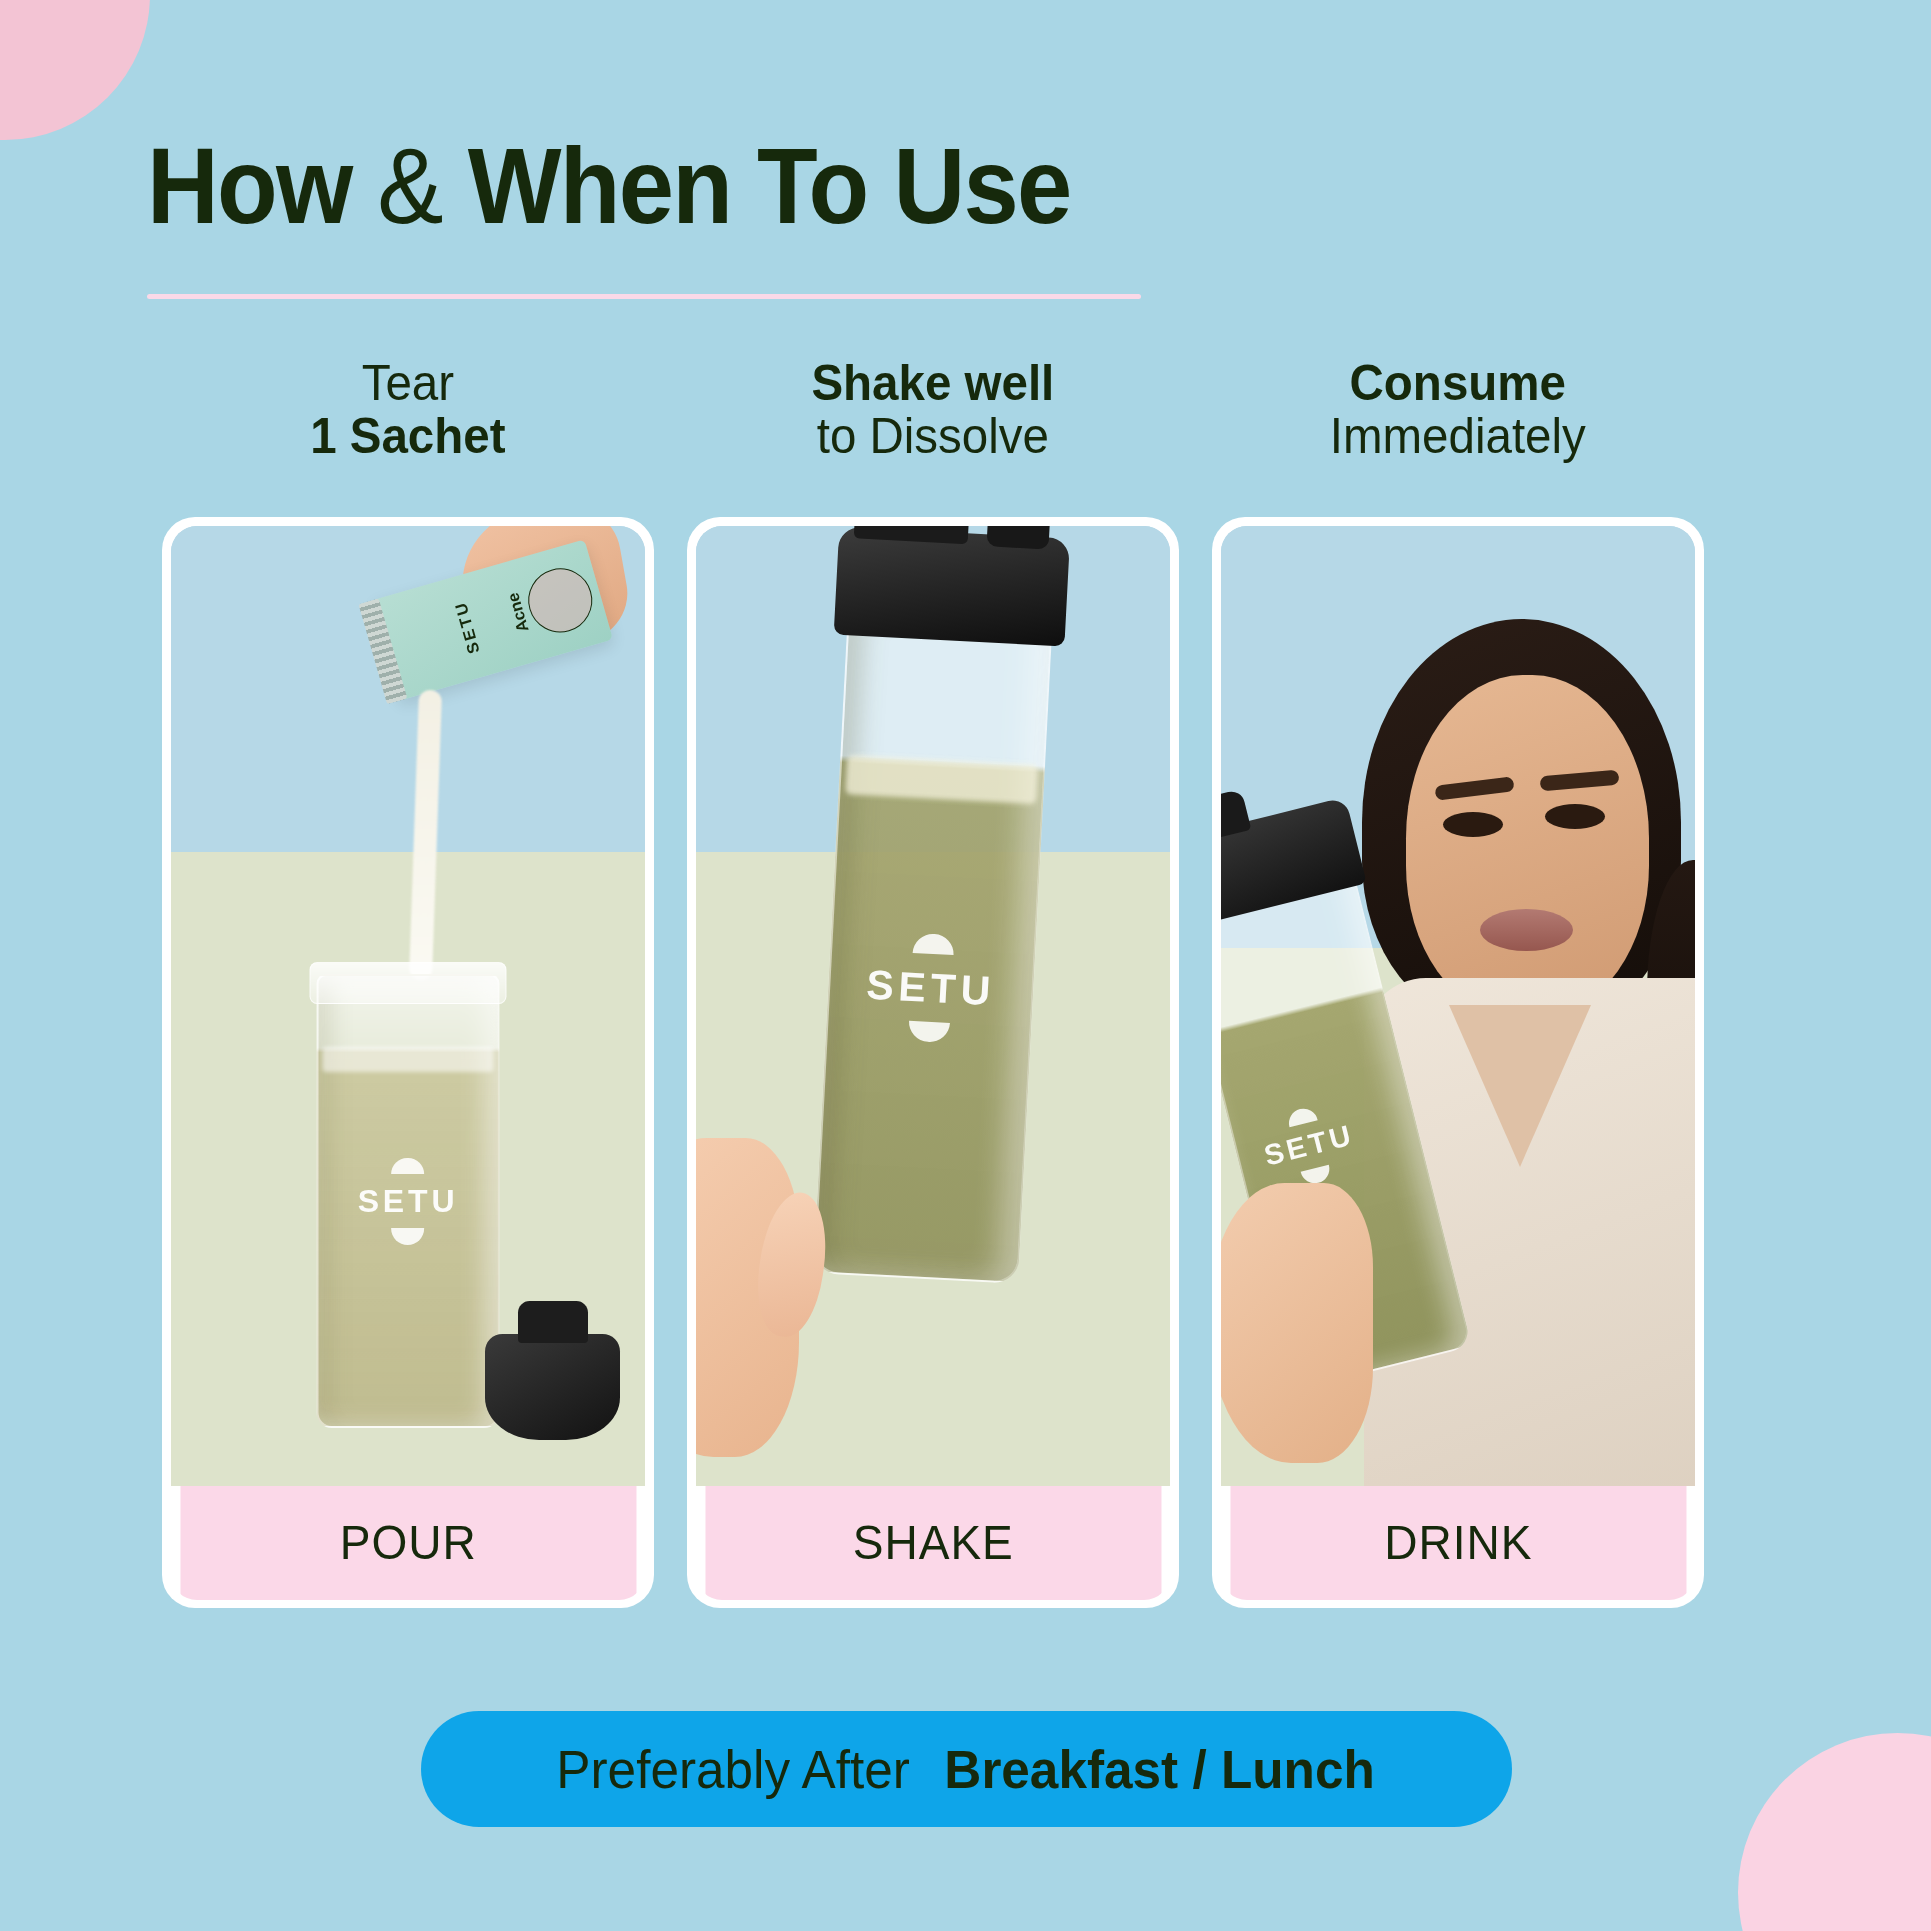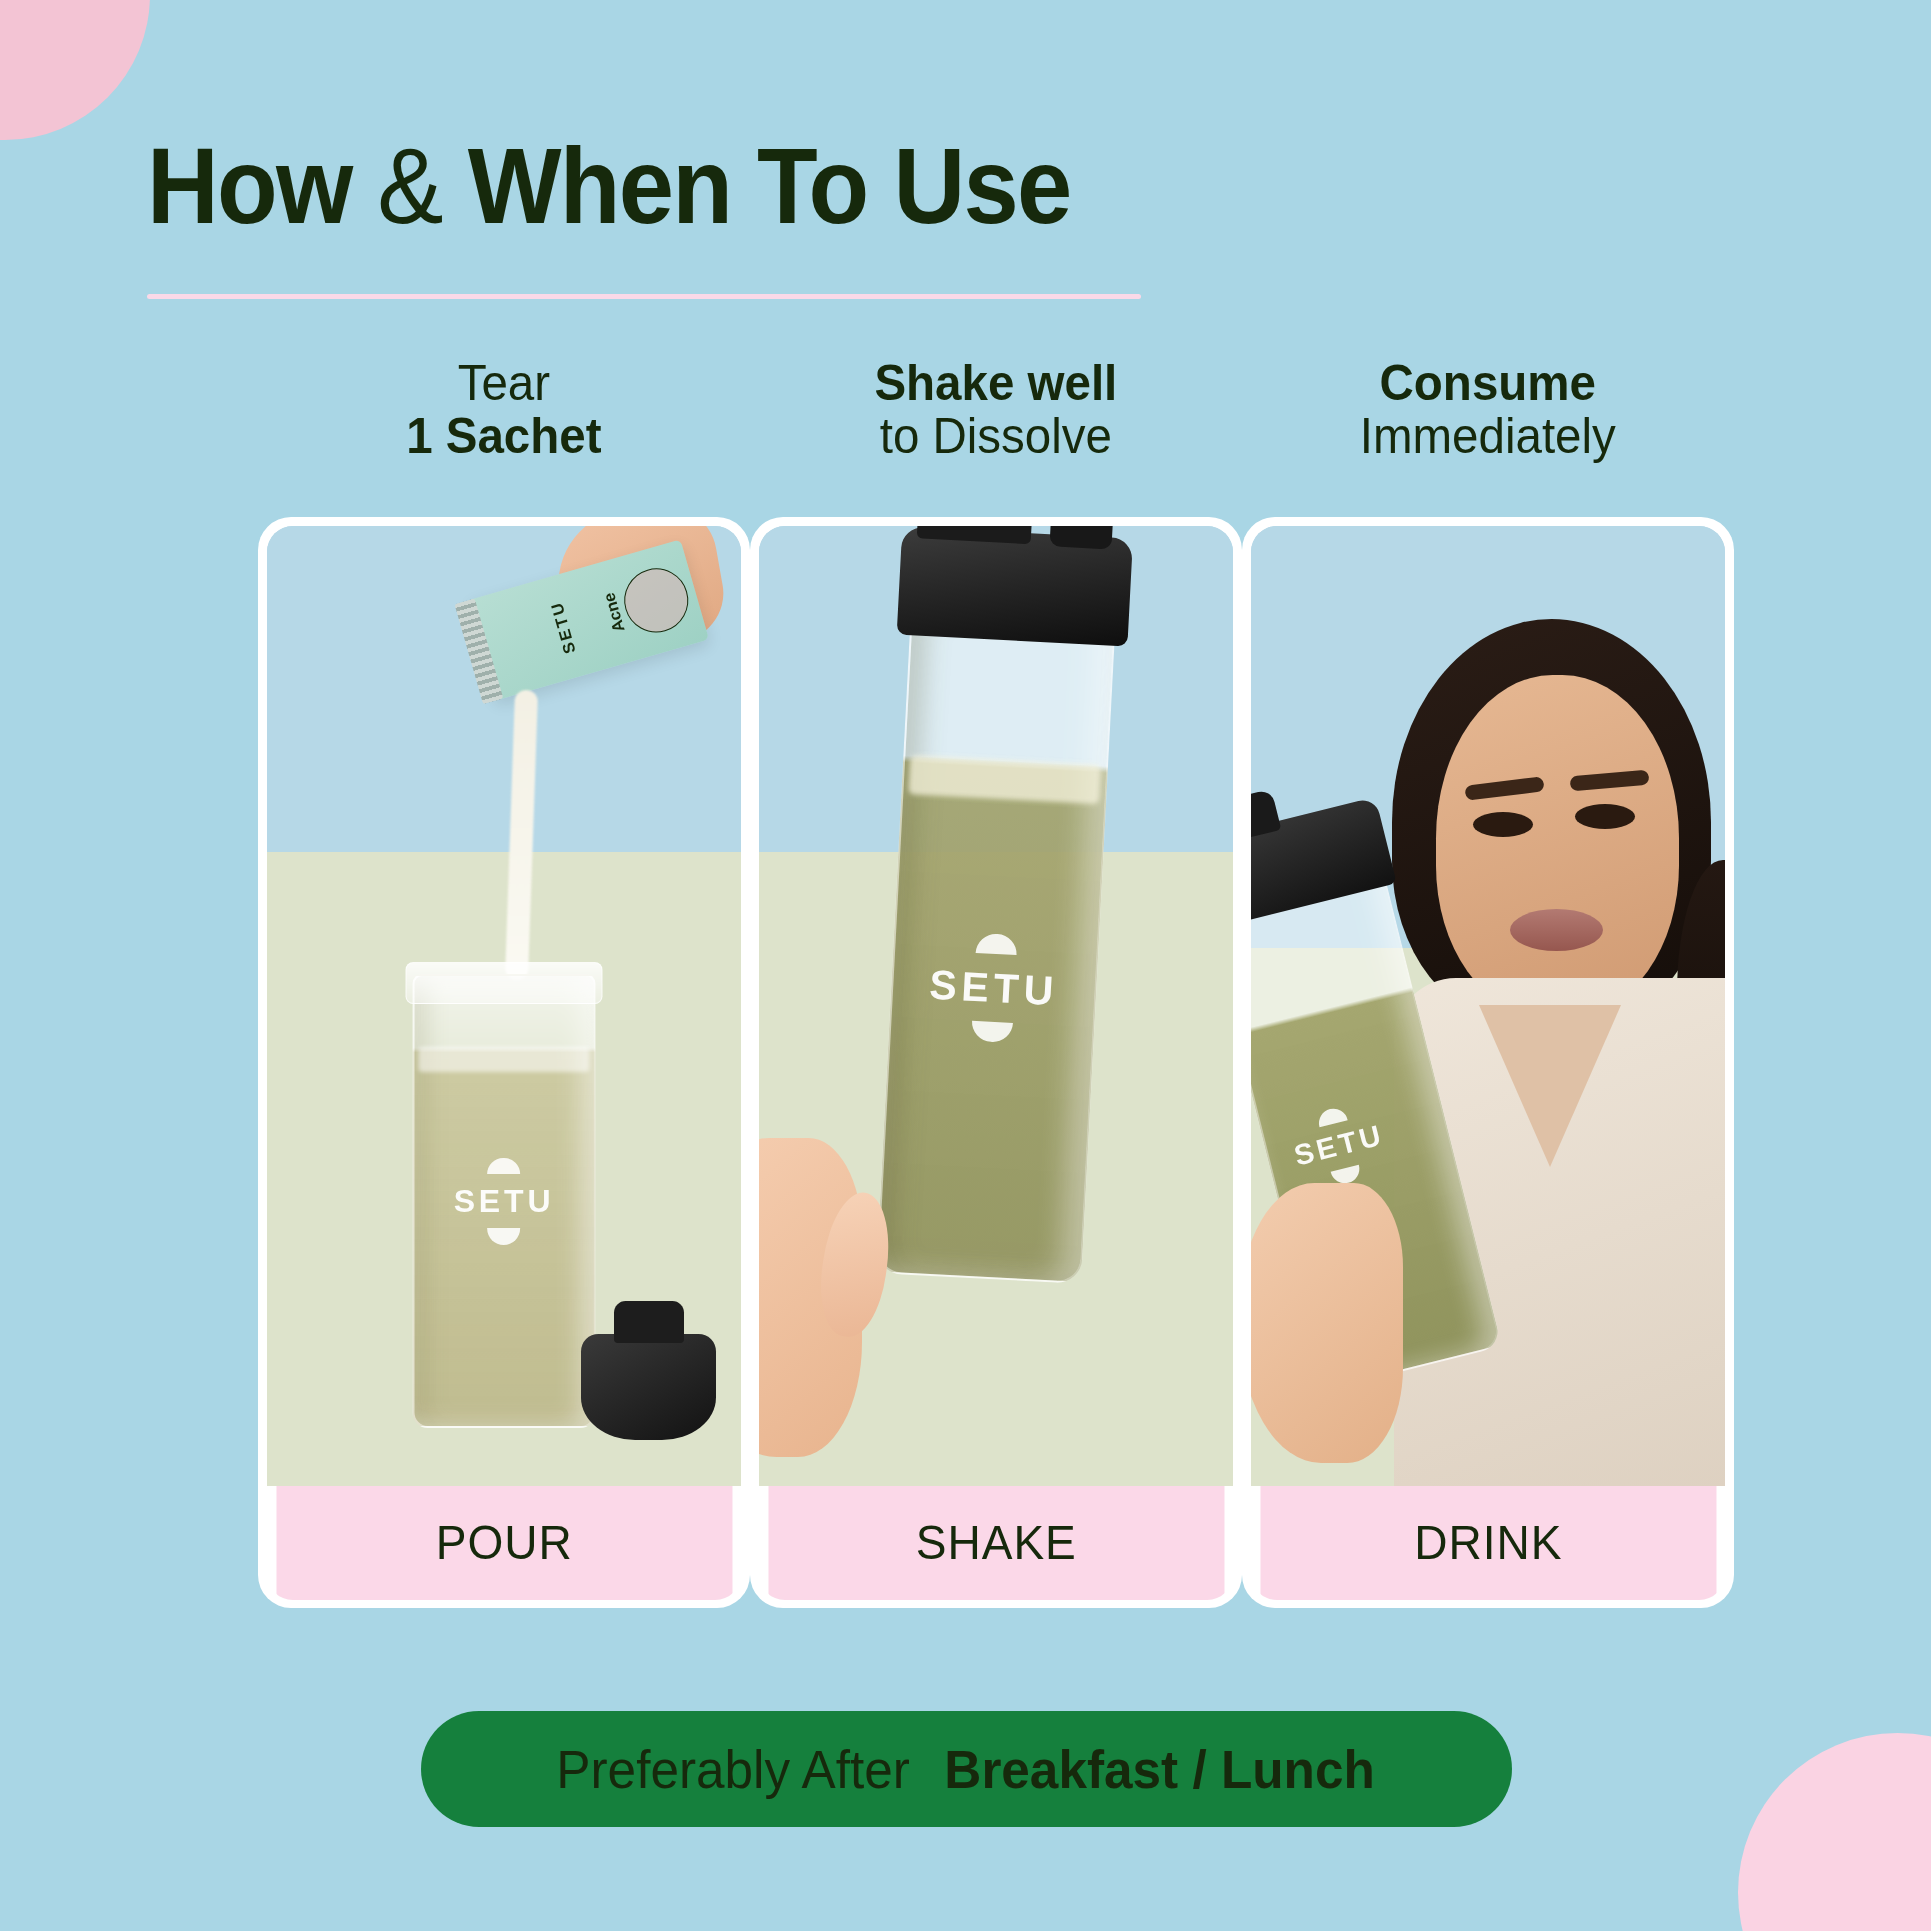--- a/index.html
+++ b/index.html
@@ -34,23 +34,23 @@
     margin-top:54px;
     width:994px; height:4.8px;
     background:#fad9e8;
     border-radius:2.9px;
   }
 
   
   .steps {
     position:absolute;
     left:162px; top:357px;
-    width:1668px;
+    width:1542px;
     display:flex;
-    justify-content:center;
+    justify-content:space-between;
   }
   .step { width:492px; display:flex; flex-direction:column; align-items:center; }
 
   .step-caption { text-align:center; color:#16290c; height:145px; }
   .cap-line { font-size:50px; line-height:1.06; white-space:nowrap; transform:scaleX(0.95); }
   .cap-line.bold { font-weight:700; }
 
   
   .card {
     width:492px; height:1091px;
@@ -254,21 +254,21 @@
   .hand3 {
     position:absolute; left:-11.6px; bottom:23px; width:164px; height:280px;
     background:linear-gradient(140deg,#f3cdaf,#e3b088);
     border-radius:46% 30% 34% 50%; z-index:4;
   }
 
   
   .footer-pill {
     position:absolute; left:421px; top:1711px;
     width:1091px; height:116px;
-    background:#15803d; border-radius:965px;
+    background:#0ea5e9; border-radius:965px;
     display:flex; align-items:center; justify-content:center;
     color:#16290c; font-size:54px; white-space:nowrap;
   }
   .footer-pill .reg { font-weight:400; transform:scaleX(0.95); }
   .footer-pill .bld { font-weight:700; transform:scaleX(0.95); margin-left:13.5px; }
 </style>
 </head>
 <body>
 
 <div class="corner-blob tl"></div>

